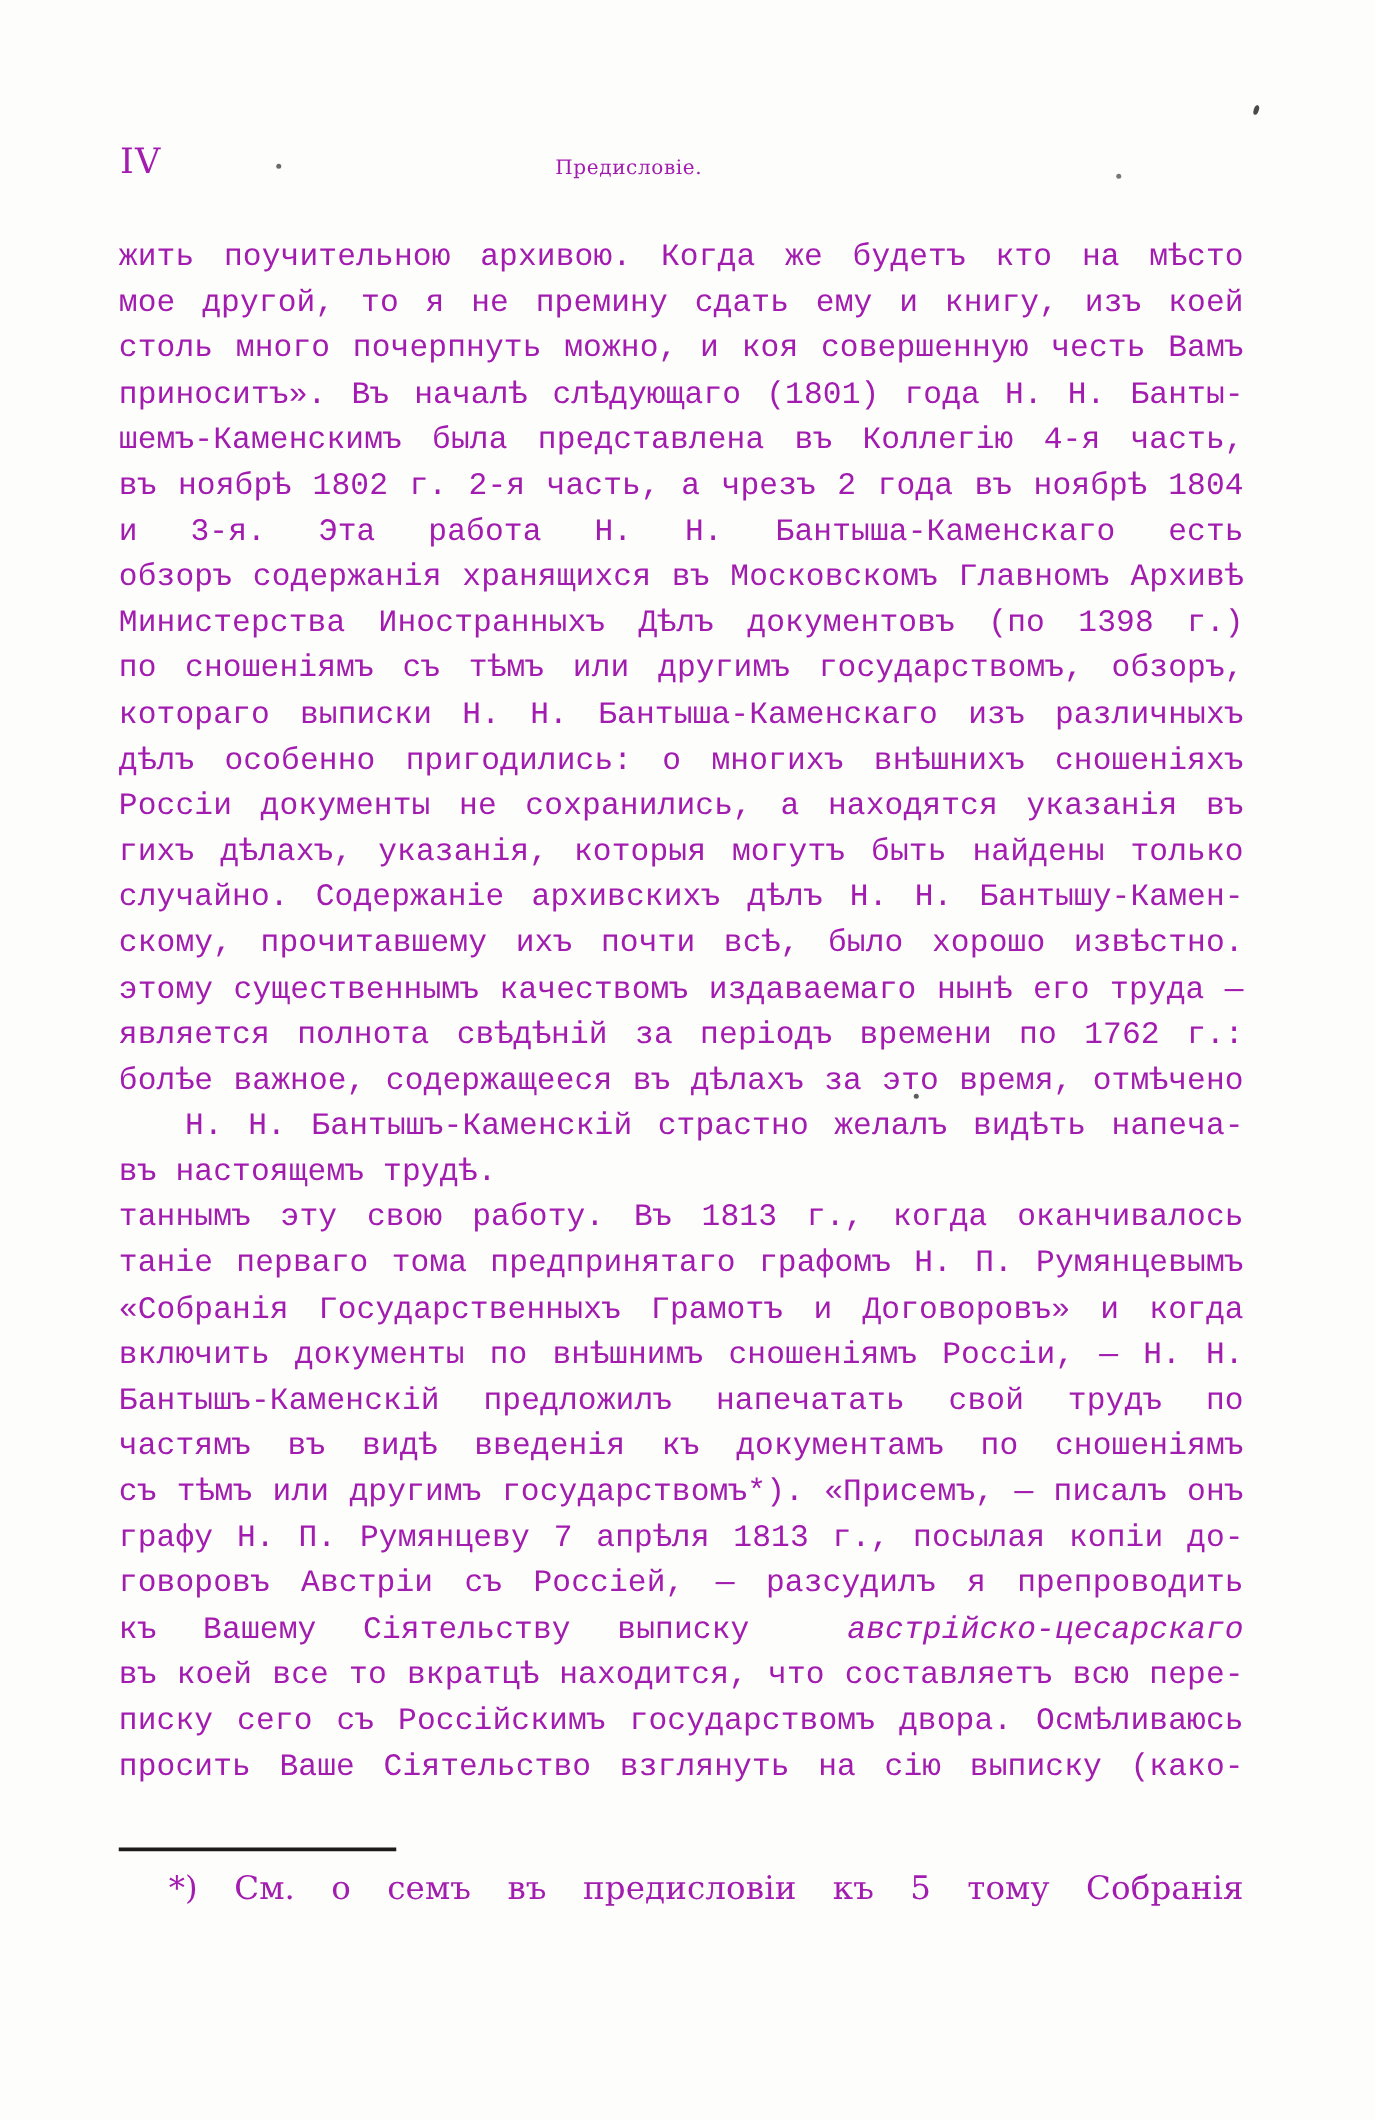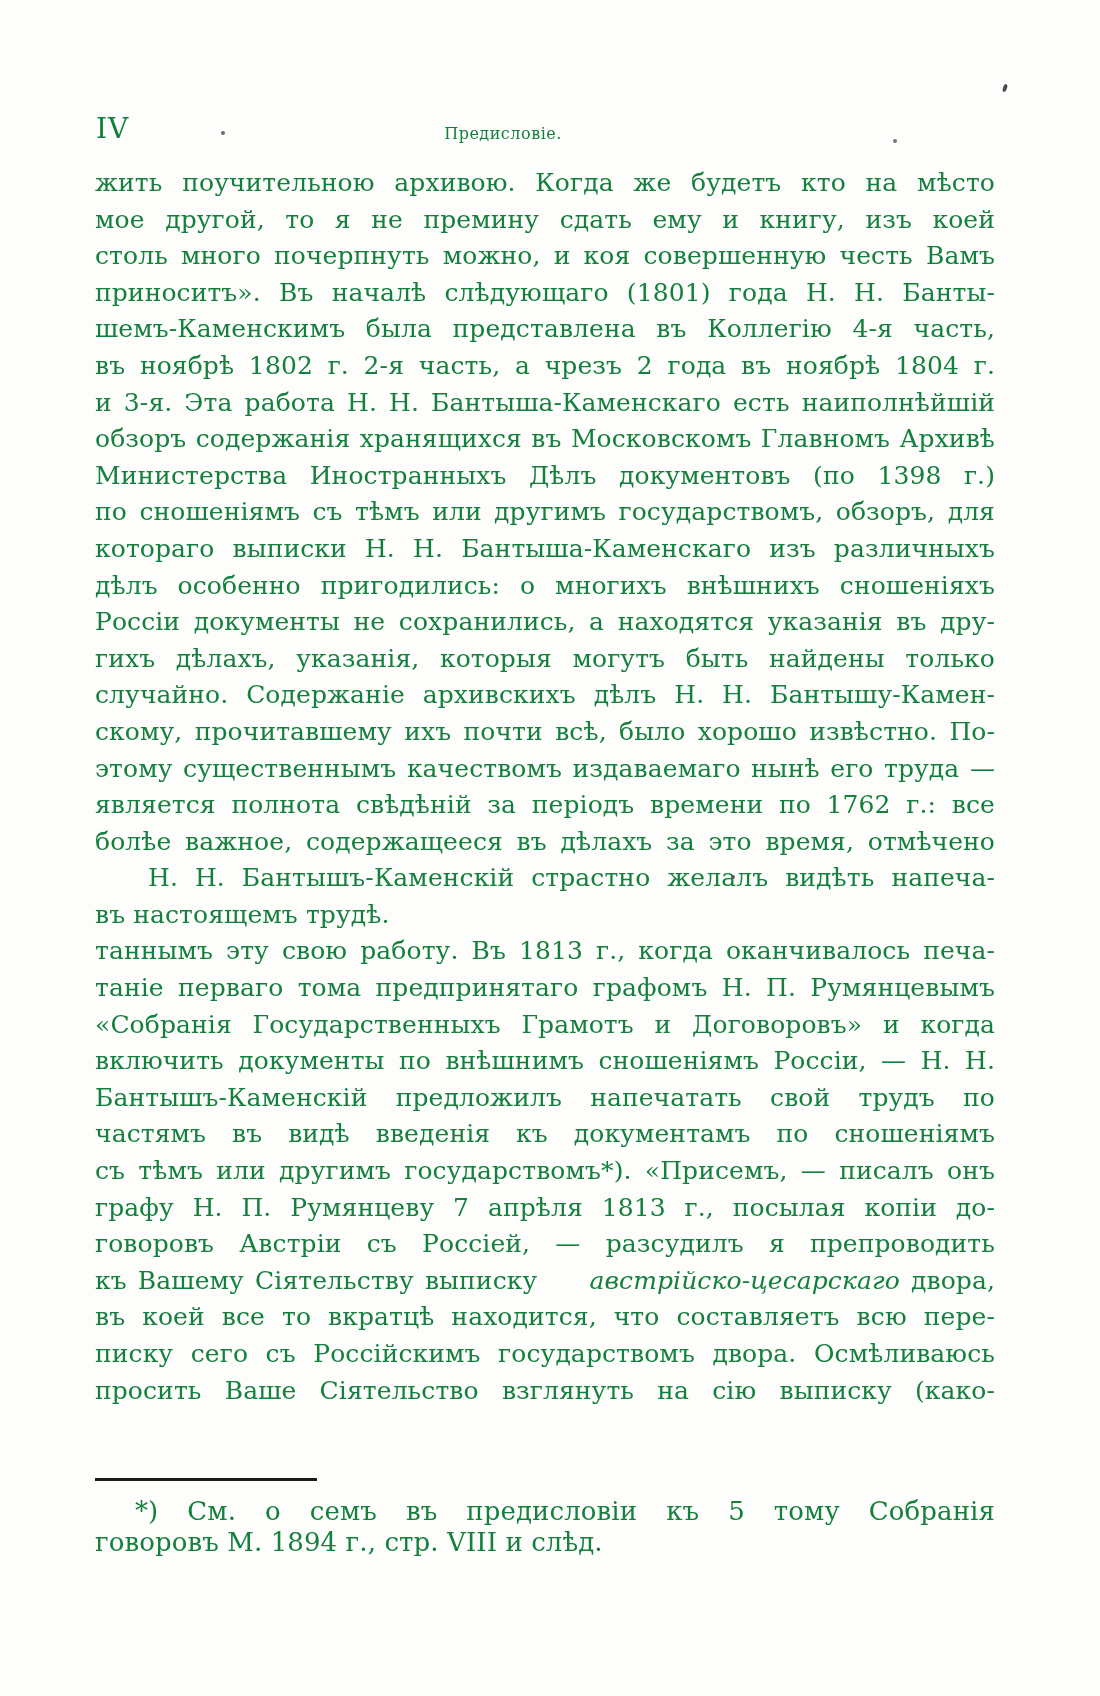--- a/index.html
+++ b/index.html
@@ -2,21 +2,21 @@
 <html><head>
 <meta charset="utf-8">
 <style>
   * { margin: 0; padding: 0; box-sizing: border-box; }
   html, body { background: #ffffff; }
   .page {
     position: relative;
     width: 1100px;
     height: 1696px;
     background: #fdfdfb;
-    color: #15803d;
+    color: #a21caf;
     font-family: "DejaVu Serif", serif;
     overflow: hidden;
     padding-left: 40px;
   }
   .pagenum {
     position: absolute;
     left: 96px;
     top: 112px;
     font-size: 28px;
     letter-spacing: 1px;
@@ -26,22 +26,23 @@
     left: 53px;
     top: 124px;
     width: 900px;
     text-align: center;
     font-size: 16px;
     letter-spacing: 0.5px;
   }
   .textblock {
     position: absolute;
     left: 95px;
-    top: 165px;
+    top: 188px;
     width: 900px;
+    font-family: Liberation Mono, monospace;
   }
   .tline {
     height: 36.6px;
     line-height: 36.6px;
     font-size: 25px;
     text-align: justify;
     text-align-last: justify;
     text-justify: inter-word;
     overflow: hidden;
     letter-spacing: 0.1px;
@@ -118,20 +119,19 @@
       <div class="tline"><span>говоровъ Австріи съ Россіей, — разсудилъ я препроводить</span></div>
       <div class="tline"><span>къ Вашему Сіятельству выписку </span><span class="it">австрійско-цесарскаго</span><span> двора,</span></div>
       <div class="tline"><span>въ коей все то вкратцѣ находится, что составляетъ всю пере-</span></div>
       <div class="tline"><span>писку сего съ Россійскимъ государствомъ двора. Осмѣливаюсь</span></div>
       <div class="tline"><span>просить Ваше Сіятельство взглянуть на сію выписку (како-</span></div>
     </div>
 
   <div class="footnote-rule"></div>
   <div class="footnoteblock">
       <div class="tline indent"><span>*) См. о семъ въ предисловіи къ 5 тому Собранія Государственныхъ Грамотъ и До-</span></div>
-      <div class="tline endline"><span>говоровъ М. 1894 г., стр. VIII и слѣд.</span></div>
     </div>
 
   <div class="speck s1"></div>
   <div class="speck s2"></div>
   <div class="speck s3"></div>
   <div class="speck s4"></div>
 </div>
 
 </body></html>

